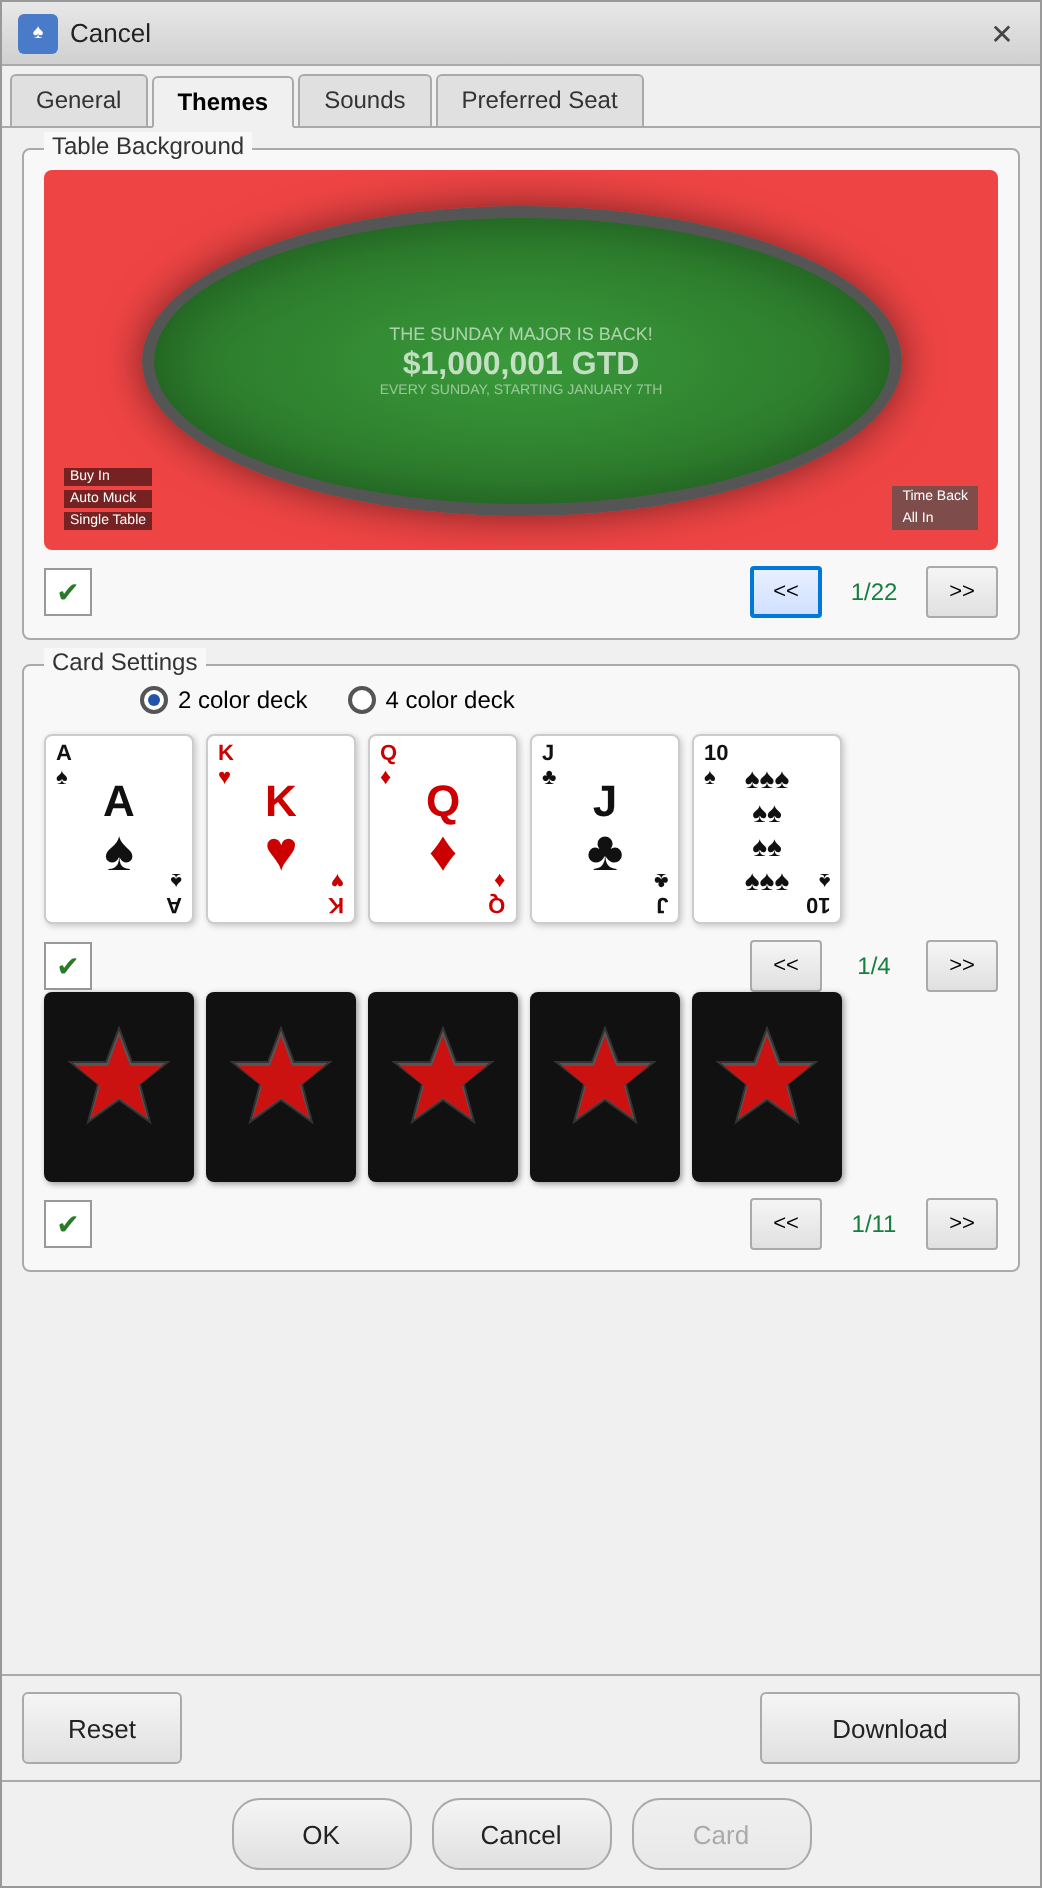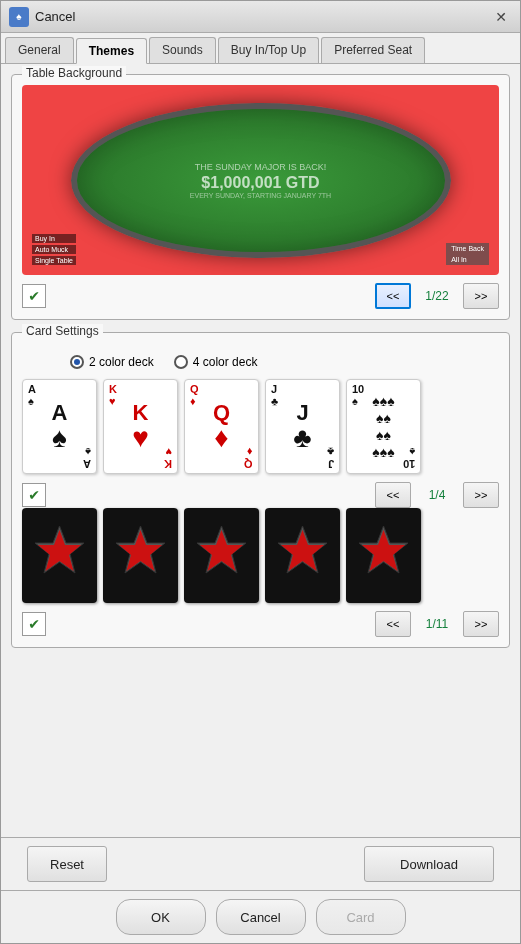--- a/index.html
+++ b/index.html
@@ -188,21 +188,21 @@
       color: #15803d;
       min-width: 40px;
       text-align: center;
     }
     .spacer { flex: 1; }
     .radio-row {
       display: flex;
       align-items: center;
       gap: 20px;
       margin-bottom: 10px;
-      margin-top: 12px;
+      margin-top: 0;
       padding-left: 48px;
     }
     .radio-option {
       display: flex;
       align-items: center;
       gap: 5px;
       cursor: pointer;
     }
     .radio-circle {
       width: 14px;
@@ -279,21 +279,21 @@
       border-radius: 4px;
       background: #111;
       display: flex;
       align-items: center;
       justify-content: center;
       box-shadow: 1px 1px 3px rgba(0,0,0,0.4);
       overflow: hidden;
     }
     .bottom-bar {
       border-top: 1px solid #aaa;
-      padding: 8px 26px;
+      padding: 8px 10px;
       display: flex;
       justify-content: space-between;
       gap: 8px;
       flex-shrink: 0;
     }
     .btn {
       height: 36px;
       border: 1px solid #aaa;
       background: linear-gradient(to bottom, #f5f5f5, #e0e0e0);
       cursor: pointer;
@@ -359,21 +359,20 @@
   <div class="title-bar">
     <div class="title-bar-icon">♠</div>
     <span class="title-text">Cancel</span>
     <button class="close-btn">✕</button>
   </div>
 
   <div class="tabs">
     <div class="tab">General</div>
     <div class="tab active">Themes</div>
     <div class="tab">Sounds</div>
-    <div class="tab">Buy In/Top Up</div>
     <div class="tab">Preferred Seat</div>
   </div>
 
   <div class="content">
 
     <div class="group-box">
       <span class="group-label">Table Background</span>
 
       <div class="table-preview">
         <div class="table-felt">

